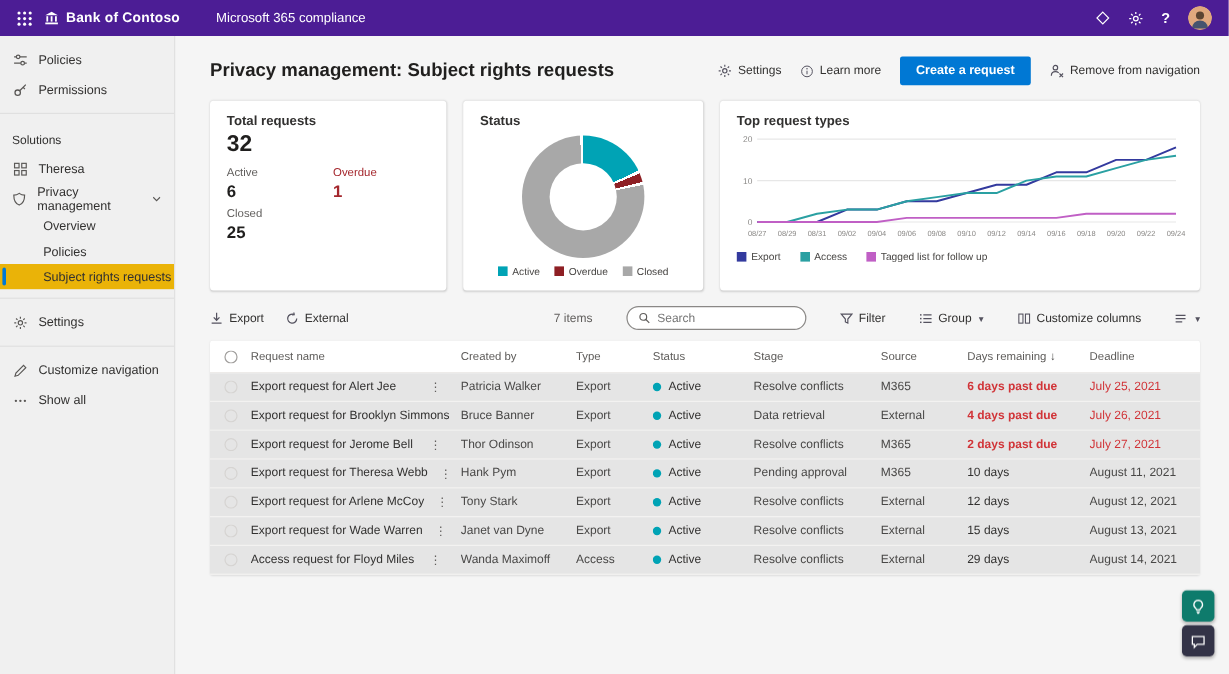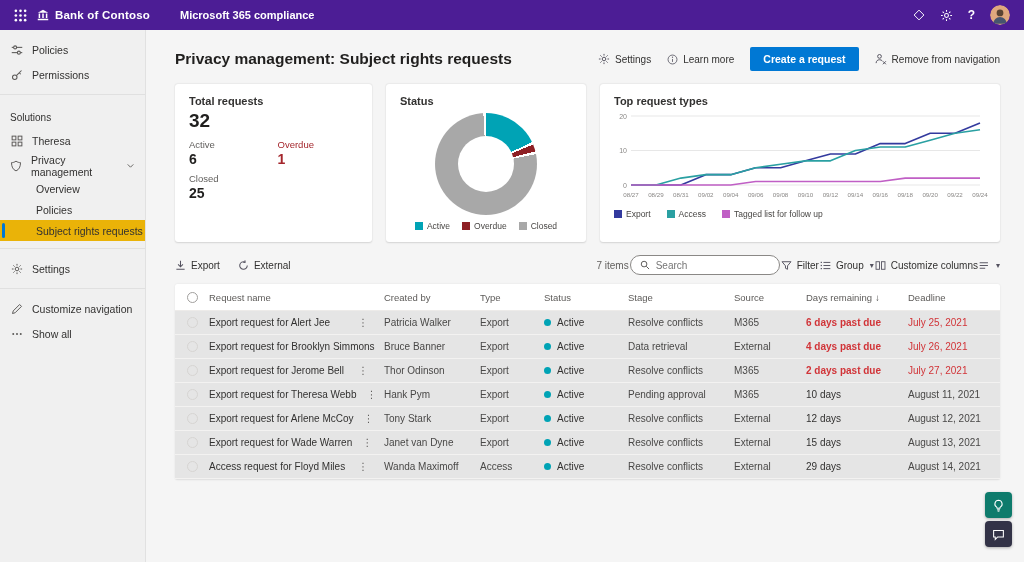--- a/index.html
+++ b/index.html
@@ -6,21 +6,21 @@
   html,body{width:1024px;height:562px;overflow:hidden}
   body{font-family:"Liberation Sans",sans-serif;background:#f5f5f5;color:#323130;position:relative}
   svg text{font-family:"Liberation Sans",sans-serif}
 
   
   .topbar{height:30px;background:#4c1d95;color:#fff;display:flex;align-items:center;justify-content:space-between;padding:0 14px 0 8px;position:relative;z-index:5}
   .topbar-left{display:flex;align-items:center}
   .waffle{background:none;border:none;color:#fff;display:flex;padding:0 6px;cursor:pointer}
   .brand-ico{display:flex;margin:0 6px 0 4px}
   .brand{font-size:11.5px;font-weight:700;letter-spacing:.2px}
-  .app-title{font-size:11px;margin-left:30px;font-weight:700}
+  .app-title{font-size:11px;margin-left:30px;font-weight:400}
   .topbar-right{display:flex;align-items:center;gap:15px}
   .tb-ico{color:#fff;font-size:13px;line-height:1;cursor:pointer;display:flex;align-items:center}
   .tb-q{font-size:12px;font-weight:700}
   .avatar{width:20px;height:20px;border-radius:50%;overflow:hidden;display:block;cursor:pointer}
 
   
   .sidebar{position:absolute;top:30px;left:0;bottom:0;width:146px;background:#f0f0f0;border-right:1px solid #e1e1e1;padding-top:7px;font-size:10.5px}
   .nav-item{display:flex;align-items:center;gap:9px;height:25px;padding:0 10px;color:#323130;cursor:pointer}
   .nav-item .ni{color:#5a5856;display:flex;width:13px;justify-content:center;font-size:12px}
   .nav-section{font-size:10px;font-weight:400;padding:10px 10px 5px;color:#323130}
@@ -57,21 +57,21 @@
   .donut-hole{position:absolute;inset:23px;background:#fff;border-radius:50%}
   .legend{display:flex;gap:12px;justify-content:center;font-size:8.5px;color:#484644;align-items:center}
   .leg-item{display:flex;align-items:center;gap:4px;white-space:nowrap}
   .leg-sq{width:8px;height:8px;display:inline-block;flex:none}
   .card-chart .legend{justify-content:flex-start;gap:16px;margin-top:4px}
   #line-svg{display:block;margin-top:2px}
 
   
   .toolbar{display:flex;align-items:center;justify-content:space-between;margin-top:13px;font-size:10px}
   .toolbar-left{display:flex;gap:18px;align-items:center}
-  .toolbar-right{display:flex;gap:1px;align-items:center}
+  .toolbar-right{display:flex;gap:28px;align-items:center}
   .tool{display:flex;align-items:center;gap:5px;color:#323130;cursor:pointer}
   .tool .ti{color:#54525f;display:flex;align-items:center}
   .items-count{color:#605e5c}
   .search-box{display:flex;align-items:center;gap:6px;border:1px solid #8a8886;border-radius:10px;background:#fff;height:20px;padding:0 9px;width:150px}
   .search-box input{border:none;outline:none;font-size:10px;width:100%;font-family:inherit;color:#323130;background:transparent}
   .mini-chev{color:#54525f;font-size:8px;margin-left:1px}
   .filters{display:flex;align-items:center;gap:9px;margin-top:9px;font-size:9.5px;color:#323130}
   .chip{display:flex;align-items:center;gap:7px;background:#e7e5e3;border-radius:2px;padding:3px 8px;font-size:9.5px;color:#323130}
   .chip .x{cursor:pointer;color:#54525f;font-size:11px;line-height:1}
 

